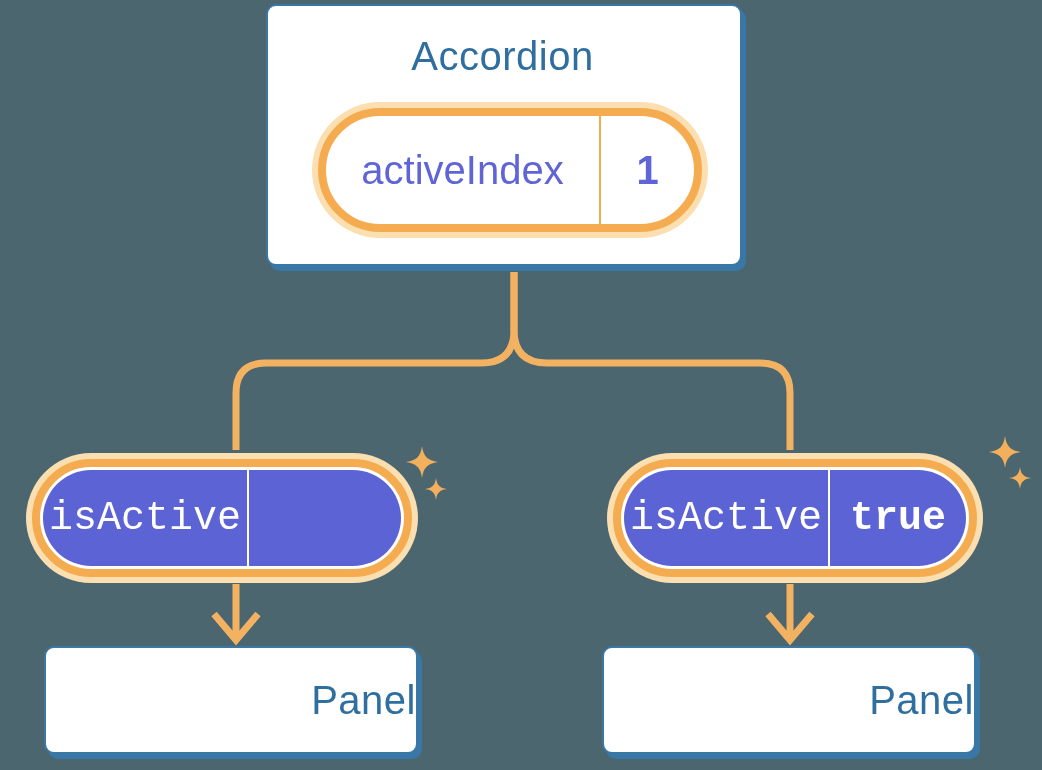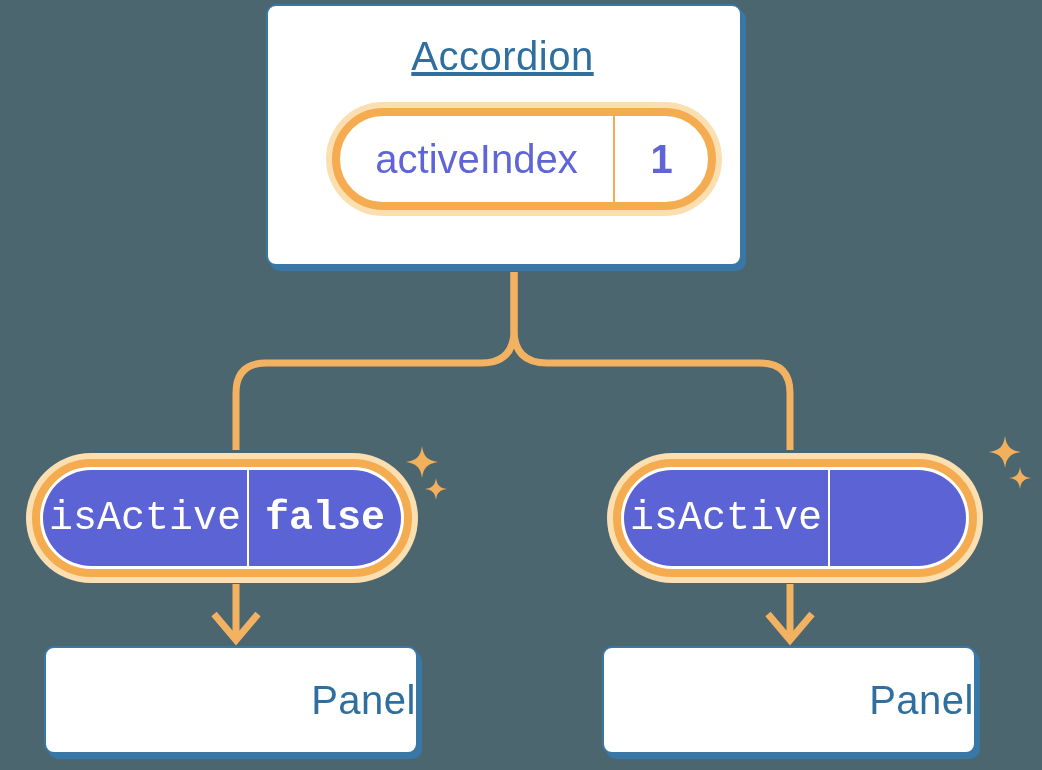--- a/index.html
+++ b/index.html
@@ -37,41 +37,41 @@
     box-shadow:4px 5px 0 var(--card-border);
   }
   .card-title{
     color:var(--card-text);
     font-size:40px;
     font-weight:500;
     text-align:center;
     letter-spacing:0.5px;
   }
   #accordion-card{left:266px;top:4px;width:476px;height:262px;}
-  #accordion-title{position:absolute;top:28px;left:0;right:3px;text-decoration:underline;}
+  #accordion-title{position:absolute;top:28px;left:0;right:3px;}
   .panel{display:flex;align-items:center;justify-content:flex-end;}
   #panel-left{left:44px;top:646px;width:374px;height:108px;}
   #panel-right{left:602px;top:646px;width:374px;height:108px;}
   
   .halo{
     position:absolute;
     background:var(--orange-halo);
     border-radius:999px;
     padding:6px;
   }
   .ring{
     width:100%;height:100%;
     border:8px solid var(--orange-ring);
     background:var(--white);
     border-radius:999px;
     display:flex;
     overflow:hidden;
     align-items:stretch;
   }
-  #state-pill{left:58px;top:96px;width:396px;height:114px;}
+  #state-pill{left:44px;top:96px;width:396px;height:136px;}
   .cell{display:flex;align-items:center;justify-content:center;font-size:40px;}
   #state-pill .cell{color:var(--purple-text);}
   #state-pill .cell.label{width:273px;}
   #state-pill .cell.value{flex:1;font-weight:700;}
   .divider-orange{width:2px;background:var(--orange-ring);}
   .prop-pill-halo{position:absolute;background:var(--orange-halo);border-radius:999px;padding:6px;}
   #prop-pill-left{left:26px;top:453px;width:392px;height:130px;}
   #prop-pill-right{left:607px;top:453px;width:376px;height:130px;}
   .prop-ring{
     width:100%;height:100%;
@@ -132,30 +132,30 @@
         <div class="cell value">1</div>
       </div>
     </div>
   </div>
 
   <div class="prop-pill-halo" id="prop-pill-left">
     <div class="prop-ring">
       <div class="prop-inner">
         <div class="cell label">isActive</div>
         <div class="divider-white"></div>
-        <div class="cell value">false</div>
       </div>
     </div>
   </div>
 
   <div class="prop-pill-halo" id="prop-pill-right">
     <div class="prop-ring">
       <div class="prop-inner">
         <div class="cell label">isActive</div>
         <div class="divider-white"></div>
+        <div class="cell value">true</div>
       </div>
     </div>
   </div>
 
   <div class="card panel" id="panel-left">
     <div class="card-title">Panel</div>
   </div>
   <div class="card panel" id="panel-right">
     <div class="card-title">Panel</div>
   </div>

